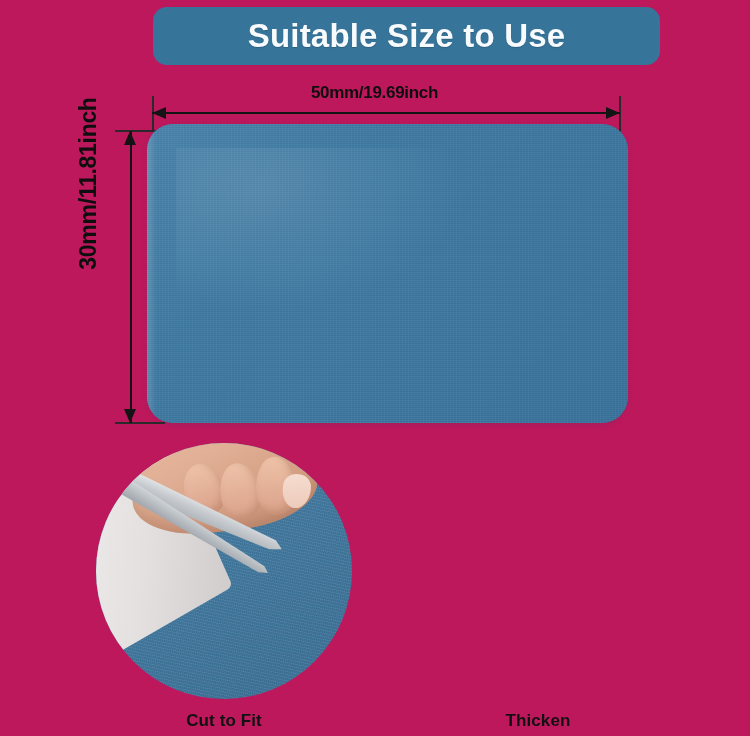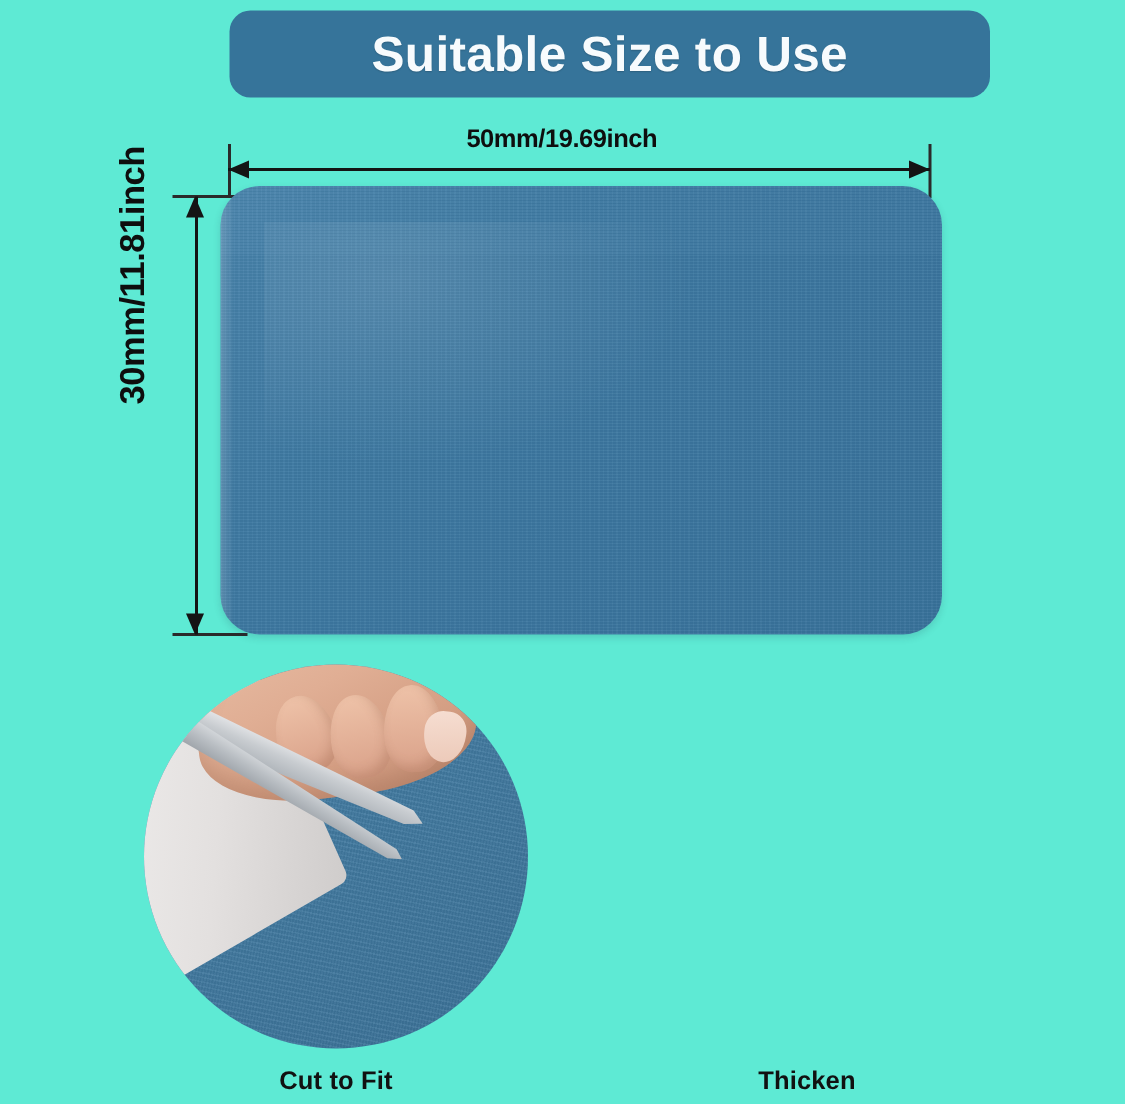--- a/index.html
+++ b/index.html
@@ -4,21 +4,21 @@
 <style>
   * { margin:0; padding:0; box-sizing:border-box; }
   html,body { width:750px; height:736px; }
   body {
     font-family:"Liberation Sans", sans-serif;
     background:#fbfbfa;
     overflow:hidden;
     position:relative;
   }
 
-  #stage { position:absolute; inset:0; background:#5eead4; }
+  #stage { position:absolute; inset:0; background:#be185d; }
 
   
   .banner {
     position:absolute;
     left:153px; top:7px;
     width:507px; height:58px;
     background:#36749a;
     border-radius:14px;
     display:flex; align-items:center; justify-content:center;
   }

